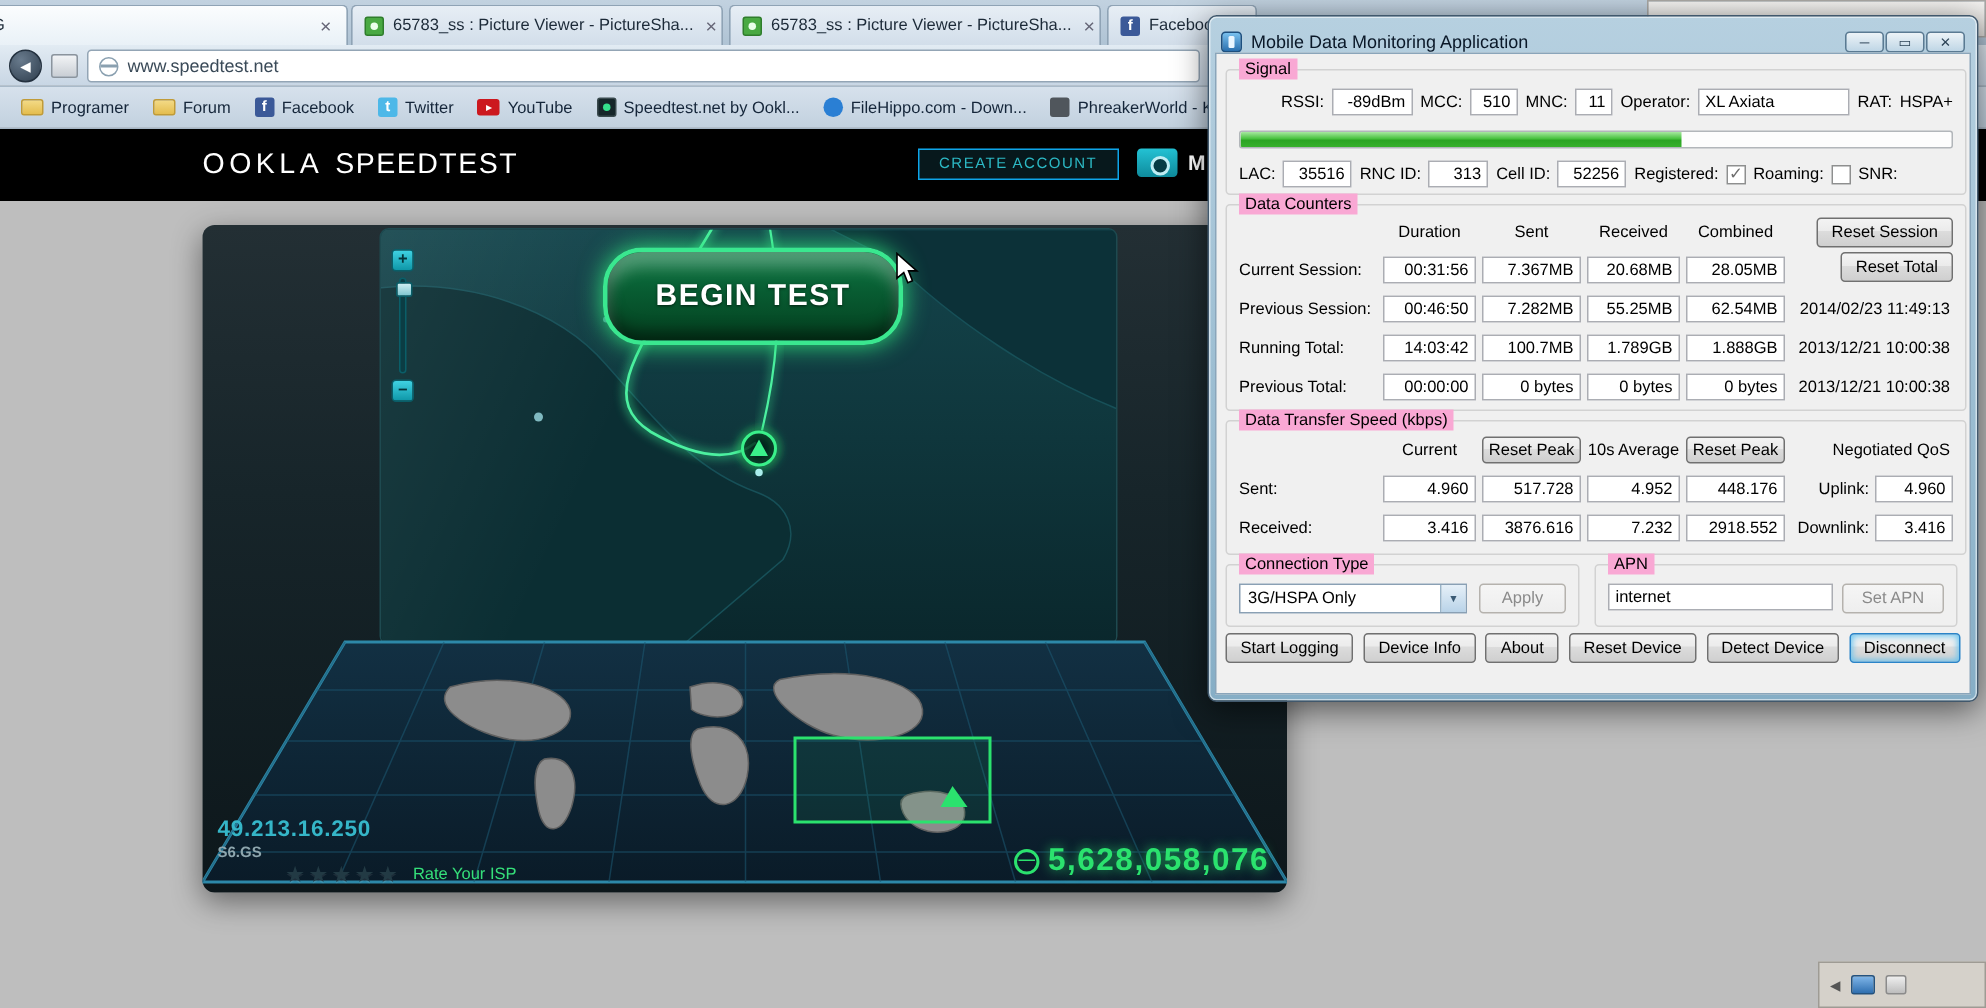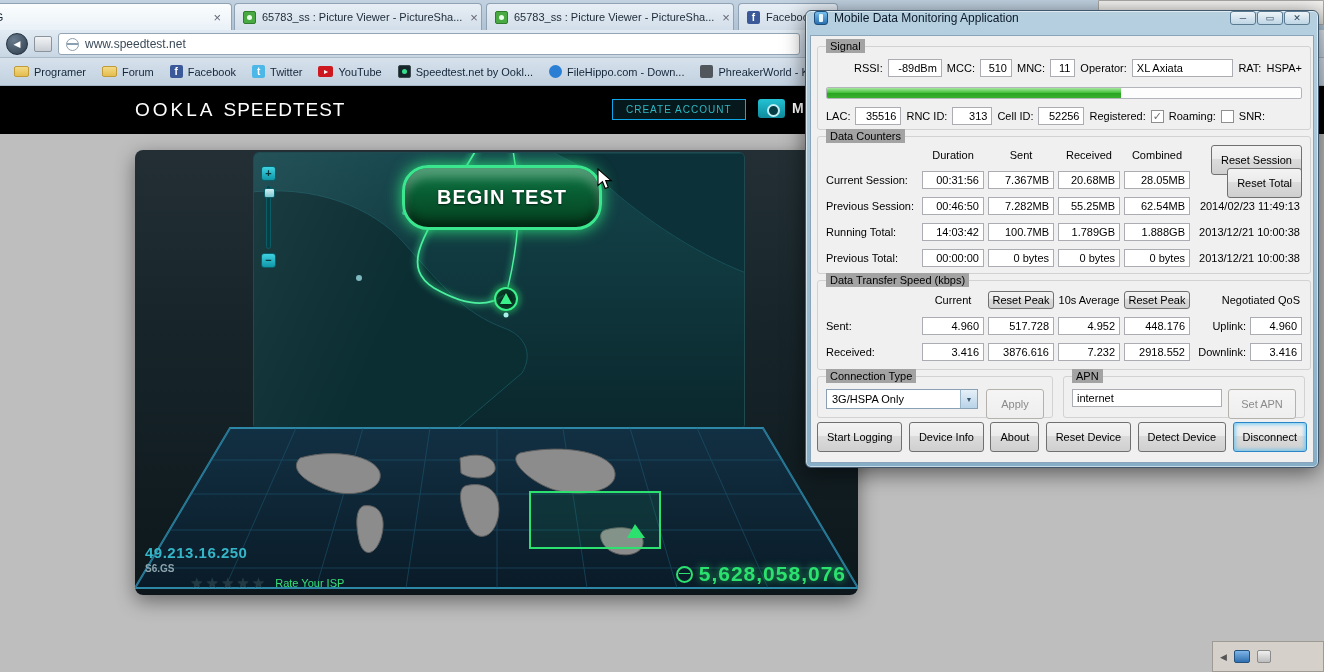--- a/index.html
+++ b/index.html
@@ -127,45 +127,45 @@
   .tray-chevron { color:#555; font-size:9px; }
   .tray-ic1 { width:16px; height:13px; background:linear-gradient(#7fb5e8,#2f6fb0); border:1px solid #24527e; border-radius:2px; }
   .tray-ic2 { width:14px; height:13px; background:linear-gradient(#efefef,#bdbdbd); border:1px solid #8b8b8b; border-radius:2px; }
 
   
   .mdma { position:absolute; left:805px; top:10px; width:514px; height:458px; z-index:20;
     border-radius:6px; border:1px solid #41586c;
     background:linear-gradient(#b6d0e0,#86aec6);
     box-shadow:0 5px 22px rgba(0,0,0,.55), inset 0 0 0 1px rgba(255,255,255,.55); }
   .win-title { position:absolute; left:0; top:0; right:0; height:24px;
-    display:flex; align-items:flex-start; gap:6px; padding:0 8px; font-size:12px; color:#0a1828; }
+    display:flex; align-items:flex-end; gap:6px; padding:0 8px; font-size:12px; color:#0a1828; }
   .app-icon { width:14px; height:14px; border-radius:3px; flex:0 0 auto;
     background:linear-gradient(#79c0ee,#2a6fae); border:1px solid #1d4f7e; position:relative; }
   .app-icon::after { content:""; position:absolute; left:4px; top:2px; width:4px; height:8px;
     background:#eaf6ff; border-radius:1px; }
   .cap-btns { margin-left:auto; display:flex; gap:1px; }
   .cap { width:26px; height:14px; border:1px solid #5a7a92; border-radius:3px;
     background:linear-gradient(rgba(255,255,255,.75),rgba(200,220,235,.55));
     color:#2c4356; font-size:9px; line-height:12px; text-align:center; }
 
   .win-client { position:absolute; left:4px; right:4px; top:24px; bottom:4px;
     background:#f0f0f0; border:1px solid #8aa5ba; font-size:11px; color:#000; }
 
   .gb { position:absolute; border:1px solid #d2d2d2; border-radius:3px; }
-  .gb .legend { position:absolute; top:-8px; left:8px; background:#a3a3a3; padding:0 4px;
+  .gb .legend { position:absolute; top:-8px; left:8px; background:#f9a8d4; padding:0 4px;
     font-size:11px; color:#000; line-height:14px; }
   .lab { font-size:11px; color:#000; white-space:nowrap; }
   .tb { background:#fff; border:1px solid #abadb3; height:18px;
     display:inline-flex; align-items:center; justify-content:flex-end;
     padding:0 4px; font-size:11px; color:#000; white-space:nowrap; }
   .tb.left { justify-content:flex-start; }
   .btn { background:linear-gradient(#f3f3f3 0%,#ebebeb 45%,#dcdcdc 46%,#cfcfcf 100%);
     border:1px solid #707070; border-radius:3px; height:20px;
     display:inline-flex; align-items:center; justify-content:center;
-    padding:14px 9px; font-size:11px; color:#000; white-space:nowrap; }
+    padding:4px 9px; font-size:11px; color:#000; white-space:nowrap; }
   .btn.disabled { color:#8a8a8a; border-color:#b5b2ad;
     background:linear-gradient(#f5f5f5,#eeeeee); }
   .btn.default { border-color:#2a84c8; box-shadow:inset 0 0 4px 1px #66c4f0; }
   .cb { width:13px; height:13px; background:#fff; border:1px solid #8e8f8f;
     display:inline-flex; align-items:center; justify-content:center;
     font-size:11px; line-height:11px; color:#6e6e6e; }
 
   .srow { position:absolute; left:8px; right:8px; display:flex; align-items:center; gap:5px; }
   .pbar { position:absolute; left:8px; right:8px; top:40px; height:12px;
     background:#fdfdfd; border:1px solid #b2b6ba; border-radius:2px; overflow:hidden; }

